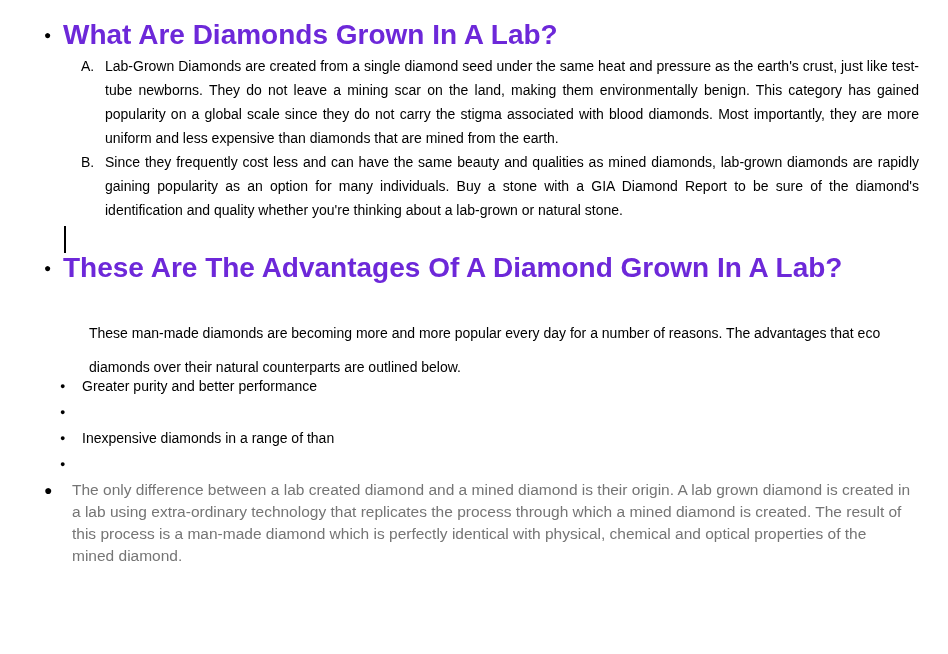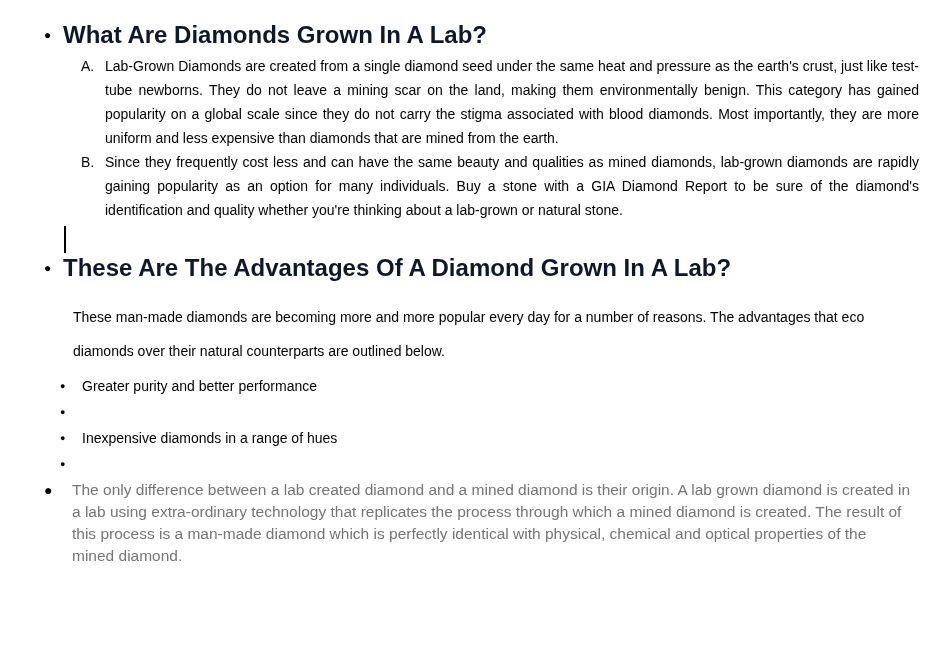--- a/index.html
+++ b/index.html
@@ -28,23 +28,23 @@
     white-space: nowrap;
   }
   .heading .hbullet {
     width: 19px;
     flex: 0 0 19px;
     font-size: 12px;
     line-height: 26px;
     color: #000000;
   }
   .heading .htext {
-    font-size: 24px;
+    font-size: 28px;
     font-weight: bold;
-    color: #0f172a;
+    color: #6d28d9;
   }
   #heading1 { top: 22px; }
   #heading2 { top: 255px; }
 
   
   .lettered {
     position: absolute;
     left: 81px;
     top: 54px;
     width: 838px;
@@ -76,21 +76,21 @@
   }
 
   
   .intro {
     position: absolute;
     left: 73px;
     top: 300px;
     width: 828px;
     font-size: 14px;
     line-height: 34px;
-    margin: 0;
+    margin: 16px;
   }
 
   
   .advlist {
     position: absolute;
     left: 60px;
     top: 373px;
     width: 700px;
   }
   .advitem {
@@ -162,21 +162,21 @@
   <div class="advlist">
     <div class="advitem">
       <span class="abullet">●</span>
       <span>Greater purity and better performance</span>
     </div>
     <div class="advitem">
       <span class="abullet">●</span>
     </div>
     <div class="advitem">
       <span class="abullet">●</span>
-      <span>Inexpensive diamonds in a range of hues</span>
+      <span>Inexpensive diamonds in a range of than</span>
     </div>
     <div class="advitem">
       <span class="abullet">●</span>
     </div>
   </div>
 
   <div class="note">
     <span class="nbullet">●</span>
     <span>The only difference between a lab created diamond and a mined diamond is their origin. A lab grown diamond is created in a lab using extra-ordinary technology that replicates the process through which a mined diamond is created. The result of this process is a man-made diamond which is perfectly identical with physical, chemical and optical properties of the mined diamond.</span>
   </div>

